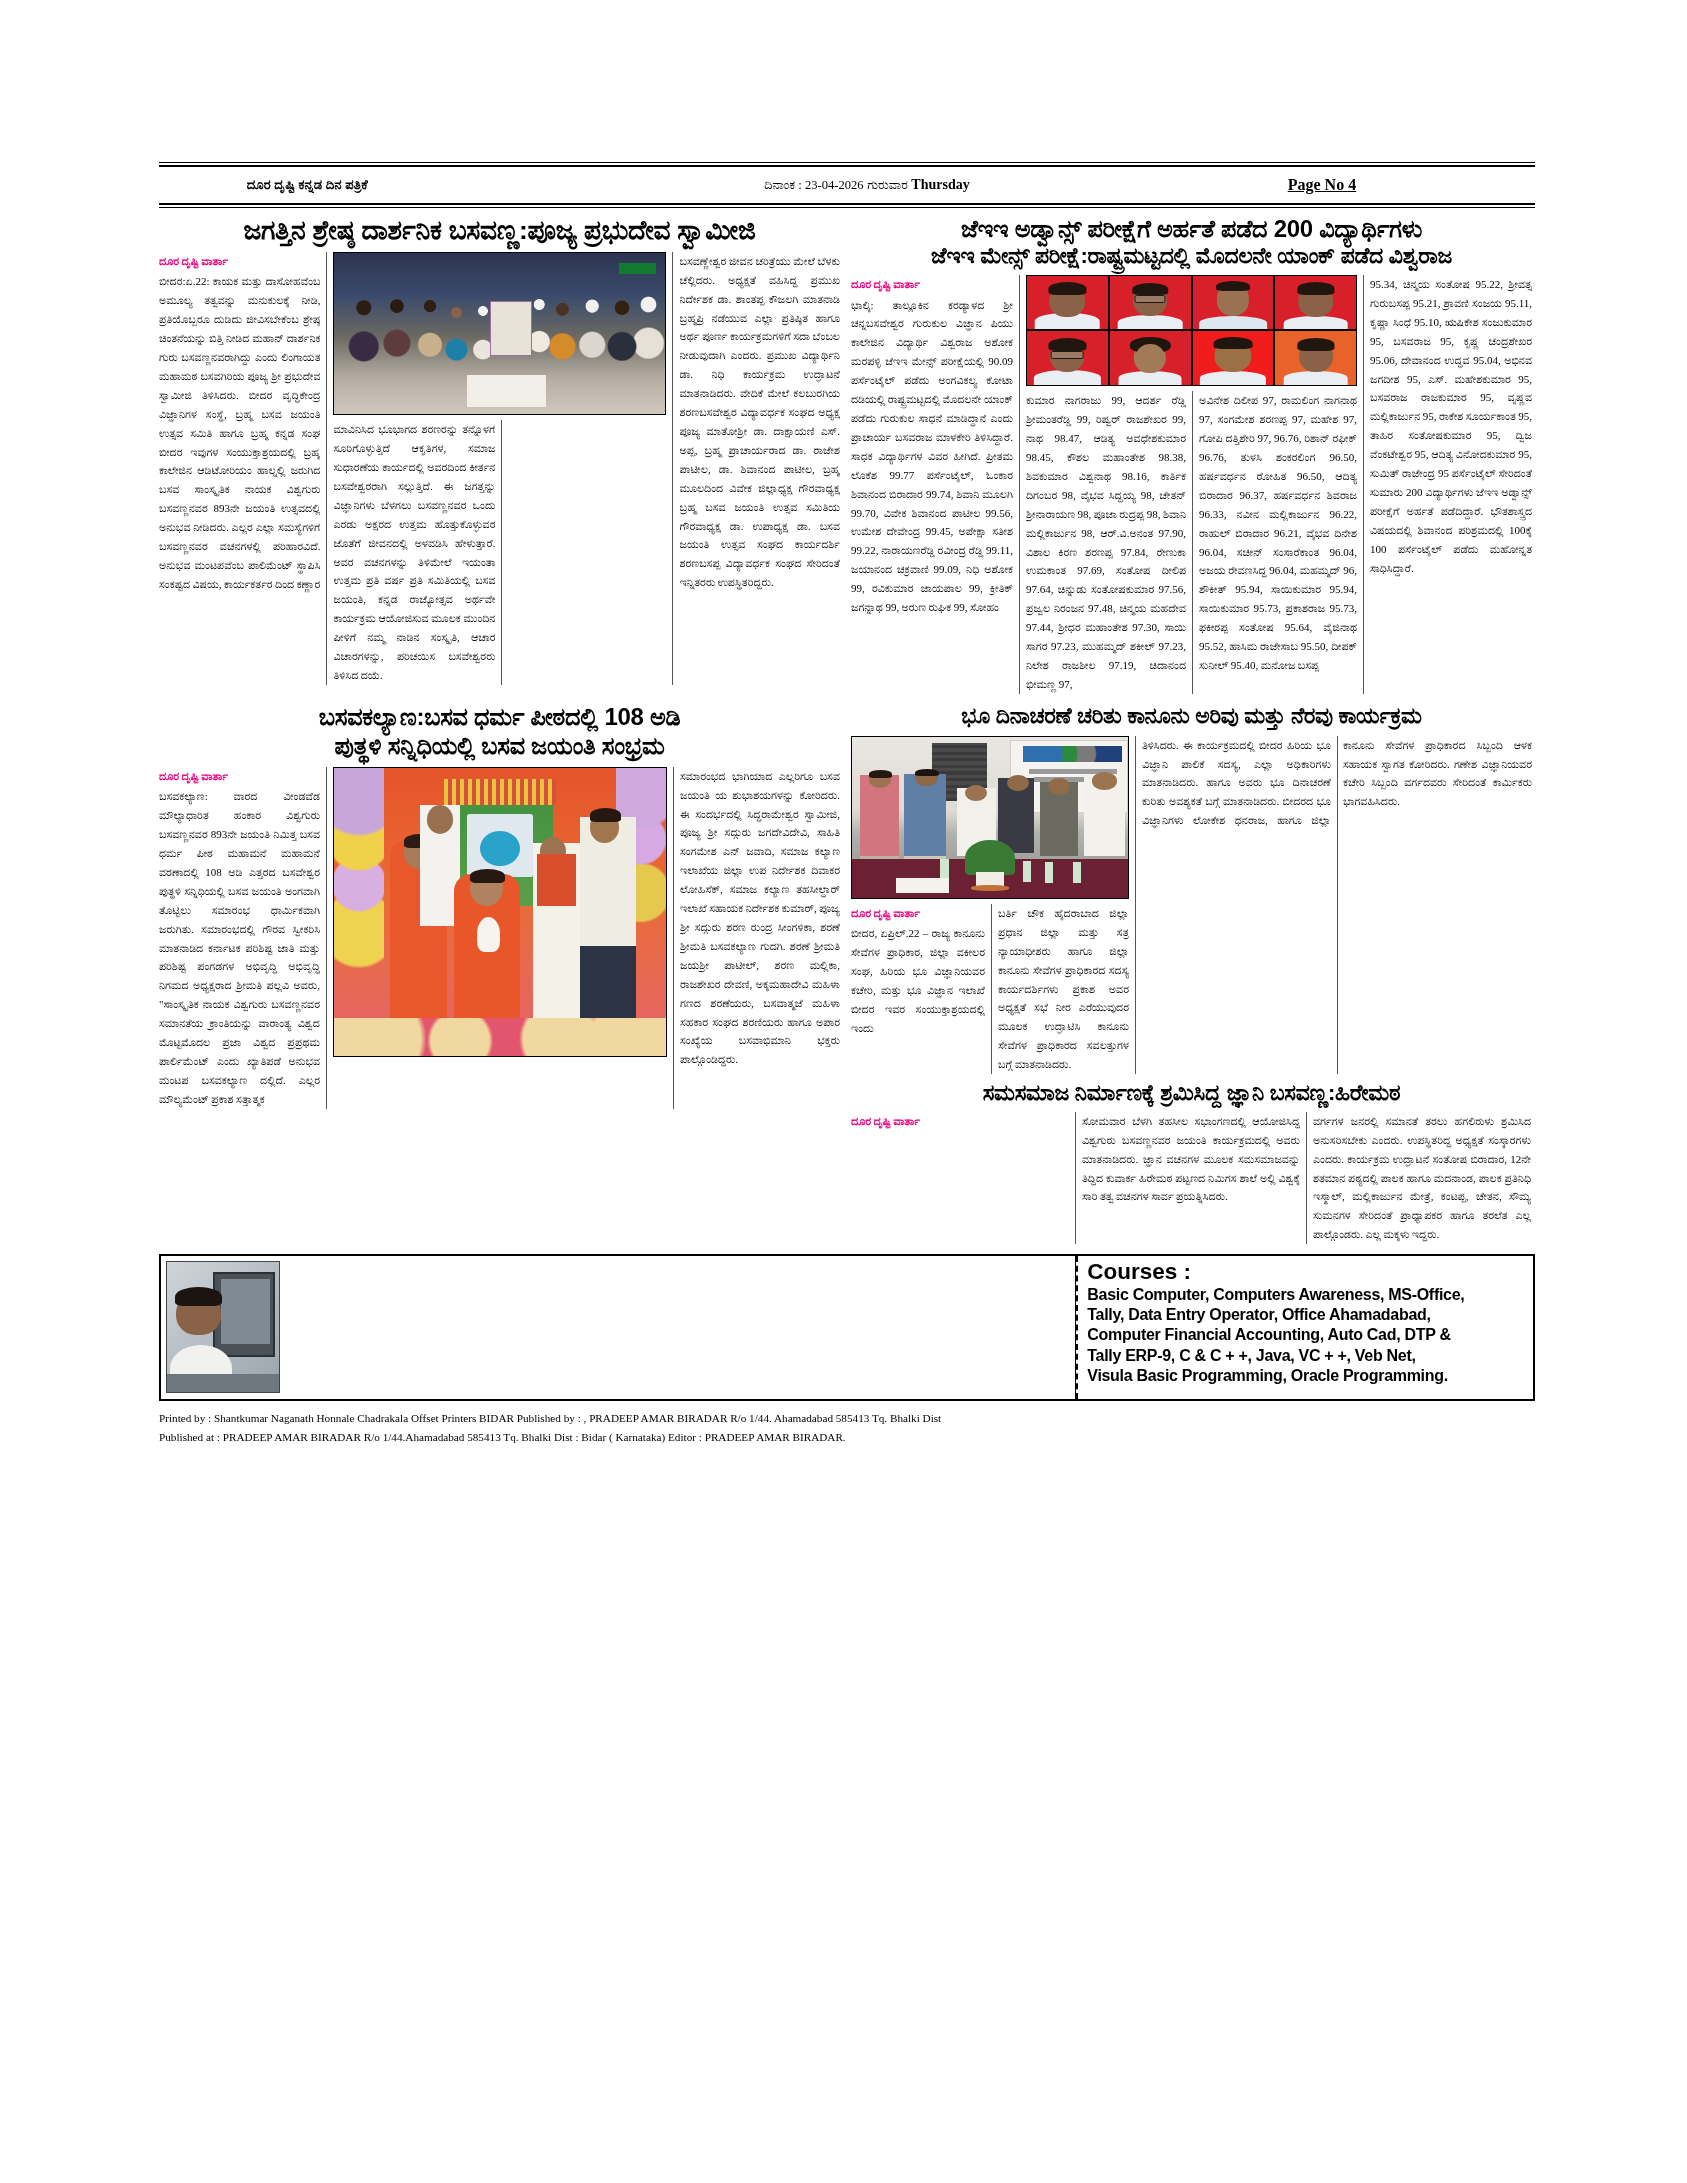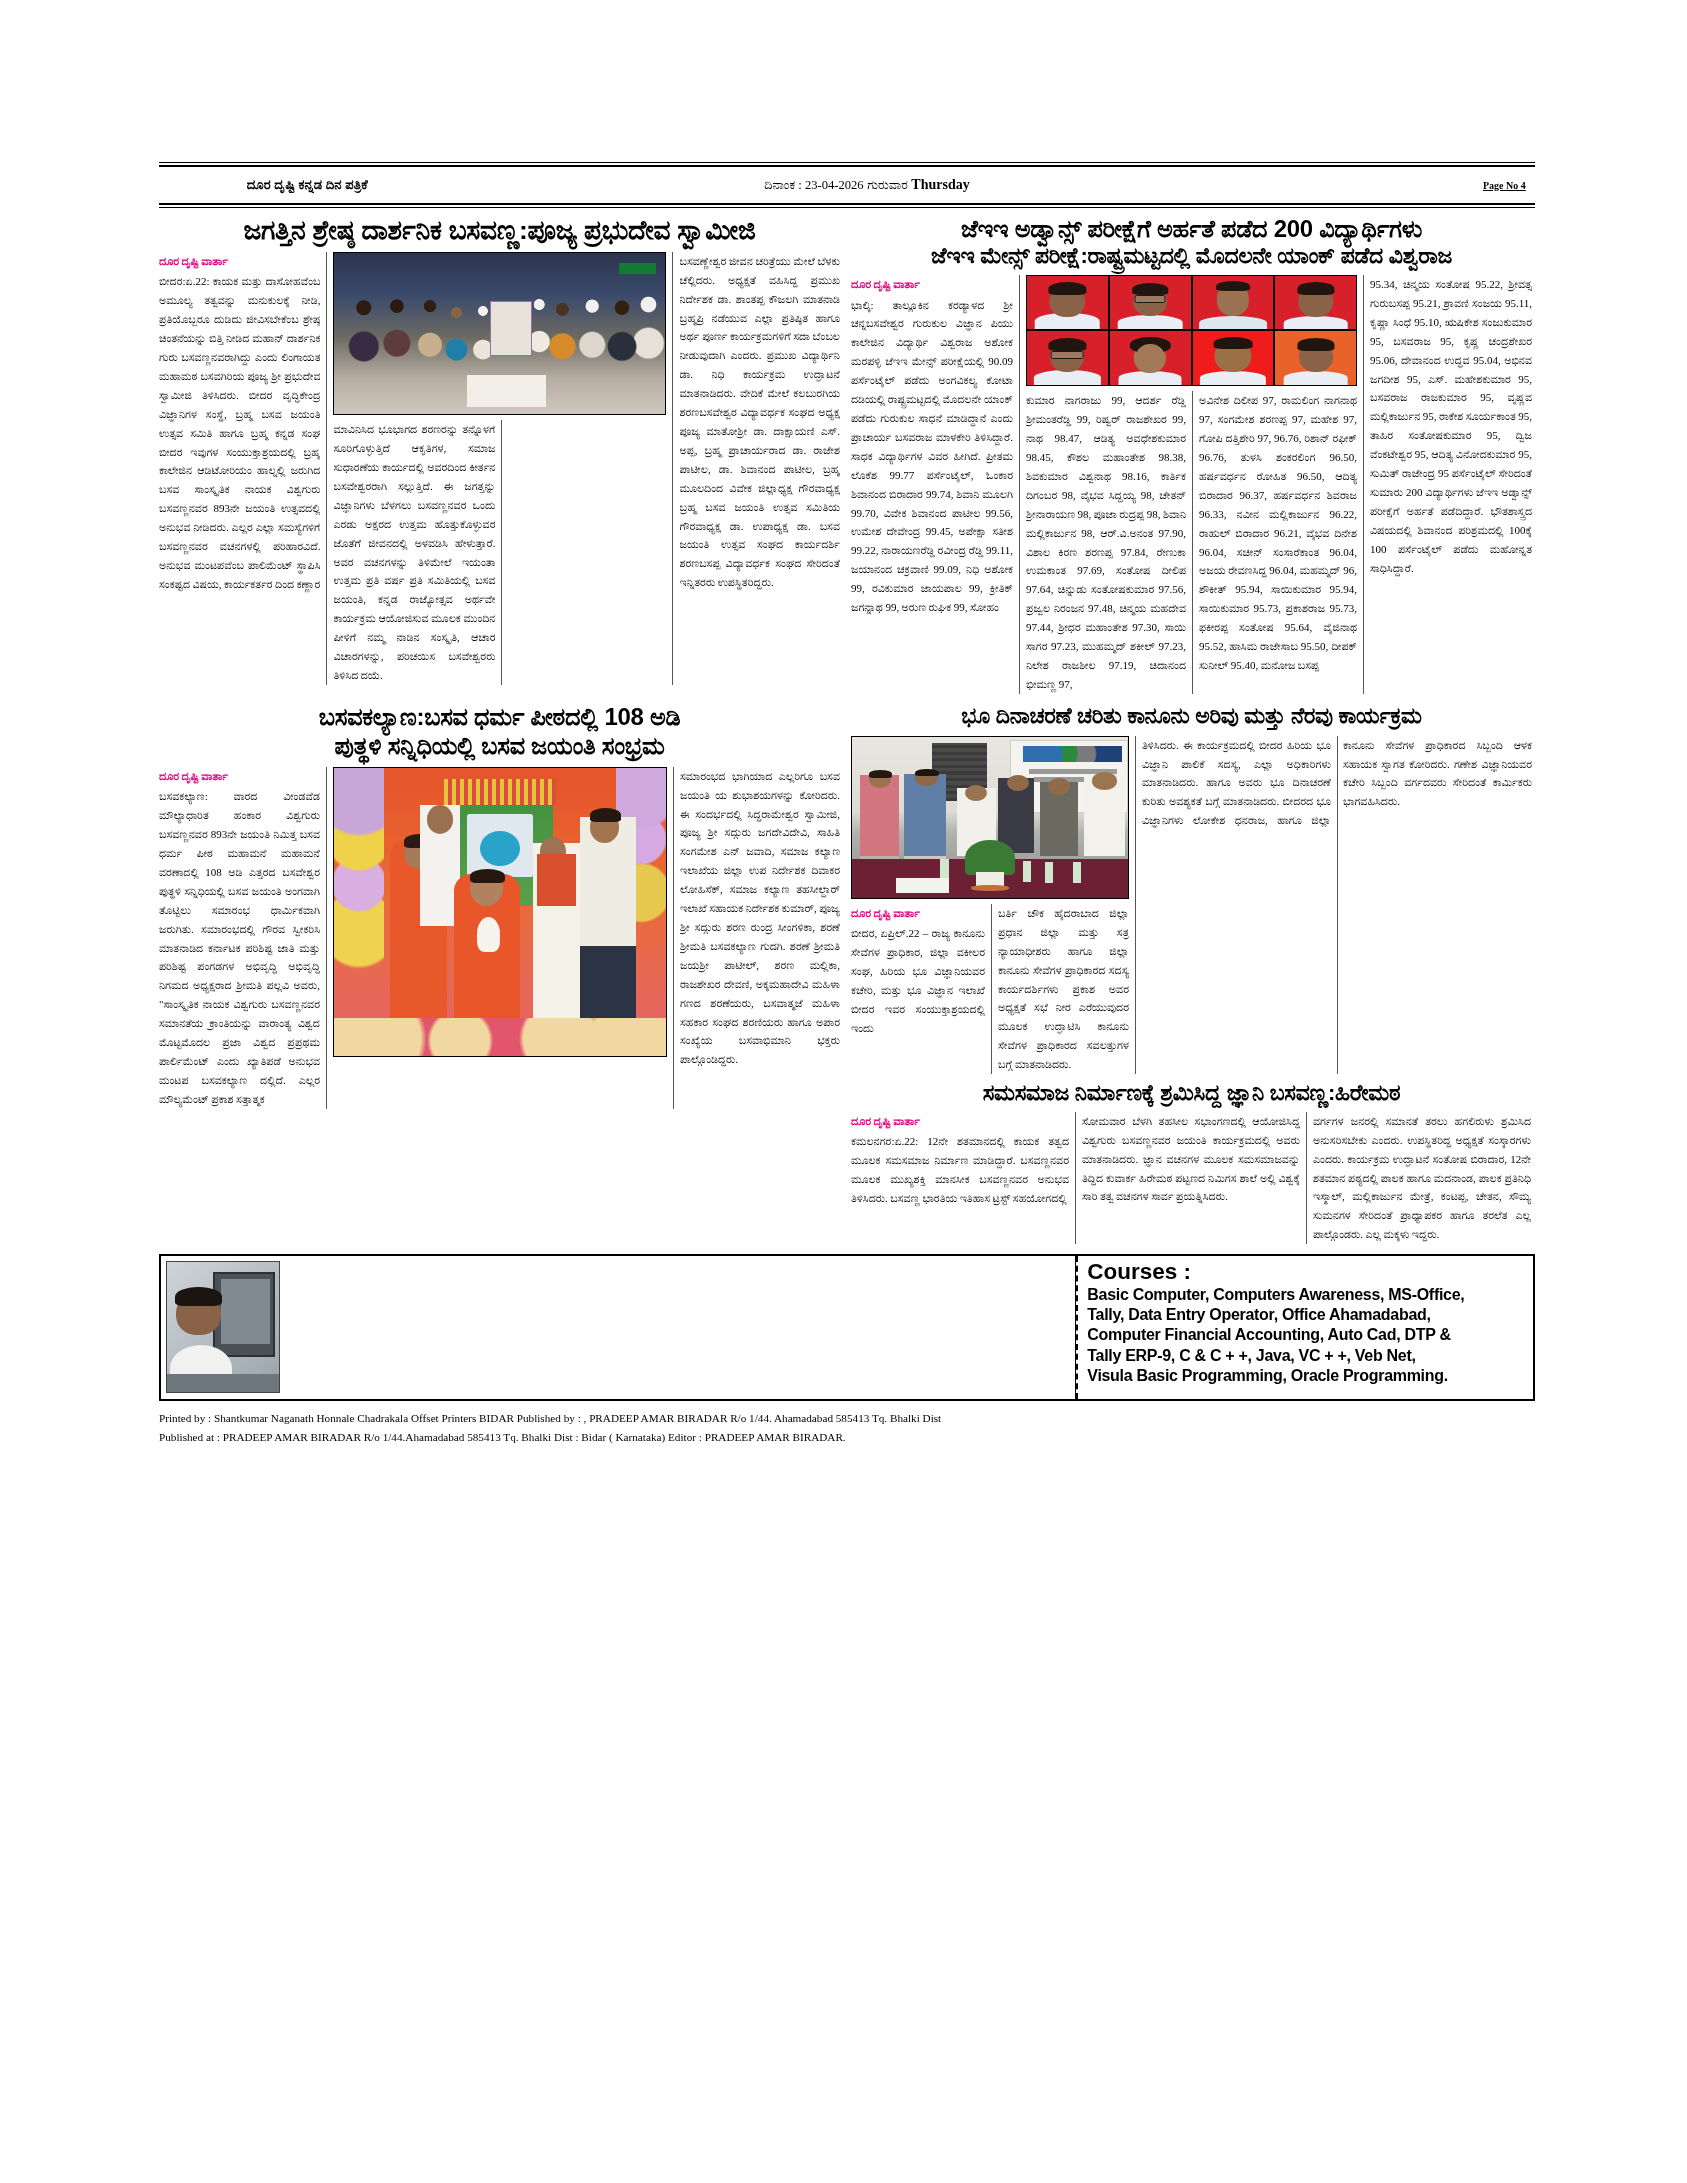--- a/index.html
+++ b/index.html
@@ -37,21 +37,21 @@
     width:100%;
     border-top:0.7px solid #000;
     border-bottom:0.7px solid #000;
     height:46px;
     padding:0 9.3px;
     box-sizing:border-box;
   }
   .mh-left{font-size:13.2px;font-weight:700;letter-spacing:0.1px;width:278px;text-align:center;}
   .mh-mid{flex:1;text-align:center;font-size:14px;font-weight:700;}
   .mh-mid .dt{font-size:12.6px;font-weight:400;}
-  .mh-right{width:238px;text-align:right;font-size:10px;font-weight:700;text-decoration:underline;}
+  .mh-right{width:238px;text-align:left;font-size:16px;font-weight:700;text-decoration:underline;}
 
   
   .hl{
     font-family:"Liberation Sans", sans-serif;
     font-weight:700;
     text-align:center;
     line-height:1.12;
     letter-spacing:-0.3px;
   }
   .hl-xl{font-size:26.5px;}
@@ -437,21 +437,20 @@
         </div>
         <div class="vdiv"></div>
         <div class="col" style="width:392px;column-count:2;column-gap:12px;column-rule:0.7px solid #555;">ತಿಳಿಸಿದರು. ಈ ಕಾರ್ಯಕ್ರಮದಲ್ಲಿ ಬೀದರ ಹಿರಿಯ ಭೂ ವಿಜ್ಞಾನಿ ಪಾಲಿಕೆ ಸದಸ್ಯ, ಎಲ್ಲಾ ಅಧಿಕಾರಿಗಳು ಮಾತನಾಡಿದರು. ಹಾಗೂ ಅವರು ಭೂ ದಿನಾಚರಣೆ ಕುರಿತು ಅವಶ್ಯಕತೆ ಬಗ್ಗೆ ಮಾತನಾಡಿದರು. ಬೀದರದ ಭೂ ವಿಜ್ಞಾನಿಗಳು ಲೋಕೇಶ ಧನರಾಜ, ಹಾಗೂ ಜಿಲ್ಲಾ ಕಾನೂನು ಸೇವೆಗಳ ಪ್ರಾಧಿಕಾರದ ಸಿಬ್ಬಂದಿ ಆಳಕ ಸಹಾಯಕ ಸ್ವಾಗತ ಕೋರಿದರು. ಗಣೇಶ ವಿಜ್ಞಾನಿಯವರ ಕಚೇರಿ ಸಿಬ್ಬಂದಿ ವರ್ಗದವರು ಸೇರಿದಂತೆ ಕಾರ್ಮಿಕರು ಭಾಗವಹಿಸಿದರು.</div>
       </div>
 
       <div style="margin-top:6.6px;">
         <div class="hl hl-md">ಸಮಸಮಾಜ ನಿರ್ಮಾಣಕ್ಕೆ ಶ್ರಮಿಸಿದ್ದ ಜ್ಞಾನಿ ಬಸವಣ್ಣ:ಹಿರೇಮಠ</div>
         <div class="cols" style="margin-top:6.6px;">
           <div class="col" style="width:218px;">
             <span class="byline">ದೂರ ದೃಷ್ಟಿ ವಾರ್ತಾ</span>
-            <span>ಕಮಲನಗರ:ಏ.22: 12ನೇ ಶತಮಾನದಲ್ಲಿ ಕಾಯಕ ತತ್ವದ ಮೂಲಕ ಸಮಸಮಾಜ ನಿರ್ಮಾಣ ಮಾಡಿದ್ದಾರೆ. ಬಸವಣ್ಣನವರ ಮೂಲಕ ಮುಖ್ಯಶಕ್ತಿ ಮಾನಸೀಕ ಬಸವಣ್ಣನವರ ಅನುಭವ ತಿಳಿಸಿದರು. ಬಸವಣ್ಣ ಭಾರತಿಯ ಇತಿಹಾಸ ಟ್ರಸ್ಟ್ ಸಹಯೋಗದಲ್ಲಿ</span>
           </div>
           <div class="vdiv"></div>
           <div class="col" style="width:218px;">ಸೋಮವಾರ ಬೆಳಗಿ ತಹಸೀಲ ಸಭಾಂಗಣದಲ್ಲಿ ಆಯೋಜಿಸಿದ್ದ ವಿಶ್ವಗುರು ಬಸವಣ್ಣನವರ ಜಯಂತಿ ಕಾರ್ಯಕ್ರಮದಲ್ಲಿ ಅವರು ಮಾತನಾಡಿದರು. ಜ್ಞಾನ ವಚನಗಳ ಮೂಲಕ ಸಮಸಮಾಜವನ್ನು ತಿದ್ದಿದ ಕುವಾರ್ಕ ಹಿರೇಮಠ ಪಟ್ಟಣದ ನಿಮಿಗಸ ಶಾಲೆ ಅಲ್ಲಿ ವಿಶ್ವಕ್ಕೆ ಸಾರಿ ತತ್ವ ವಚನಗಳ ಸಾರ್ವ ಪ್ರಯತ್ನಿಸಿದರು.</div>
           <div class="vdiv"></div>
           <div class="col" style="width:218px;">ವರ್ಗಗಳ ಜನರಲ್ಲಿ ಸಮಾನತೆ ತರಲು ಹಗಲಿರುಳು ಶ್ರಮಿಸಿದ ಅನುಸರಿಸಬೇಕು ಎಂದರು. ಉಪಸ್ಥಿತರಿದ್ದ ಅಧ್ಯಕ್ಷತೆ ಸಂಸ್ಕಾರಗಳು ಎಂದರು. ಕಾರ್ಯಕ್ರಮ ಉದ್ಘಾಟನೆ ಸಂತೋಷ ಬಿರಾದಾರ, 12ನೇ ಶತಮಾನ ಪಠ್ಯದಲ್ಲಿ ಪಾಲಕ ಹಾಗೂ ಮದನಾಂಡ, ಪಾಲಕ ಪ್ರತಿನಿಧಿ ಇಸ್ಮಾಲ್, ಮಲ್ಲಿಕಾರ್ಜುನ ಮೇತ್ರೆ, ಕಂಟಪ್ಪ, ಚೇತನ, ಸೌಮ್ಯ ಸುಮನಗಳ ಸೇರಿದಂತೆ ಪ್ರಾಧ್ಯಾಪಕರ ಹಾಗೂ ತರಲೆತ ಎಲ್ಲ ಪಾಲ್ಗೊಂಡರು. ಎಲ್ಲ ಮಕ್ಕಳು ಇದ್ದರು.</div>
         </div>
       </div>
     </div>
   </div>
 

